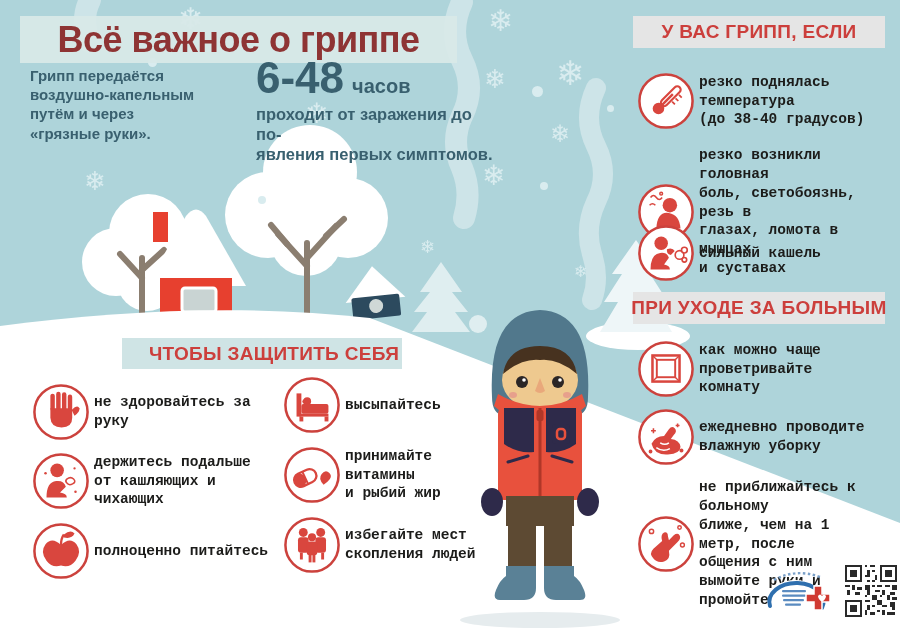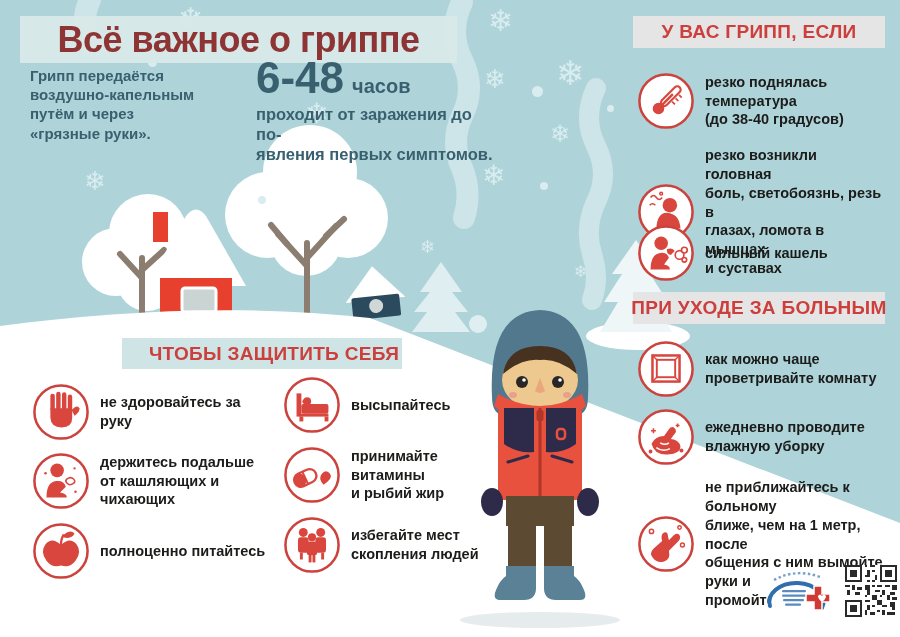--- a/index.html
+++ b/index.html
@@ -18,21 +18,21 @@
   .incub .unit{font-size:20px;font-weight:bold;}
   .incub .txt{margin-top:4px;font-size:16.5px;font-weight:bold;line-height:1.22;}
   .pre{white-space:pre-line;}
   .panel-band{position:absolute;left:633px;width:252px;height:32px;background:#e5e5e5;
               display:flex;align-items:center;justify-content:center;}
   .panel-band span{font-size:19px;font-weight:bold;color:#cc3f3c;letter-spacing:.3px;white-space:nowrap;}
   .protect-band{position:absolute;left:122px;top:338px;width:256px;height:31px;background:#cfe4e5;
                 display:flex;align-items:center;justify-content:center;padding-left:24px;}
   .protect-band span{font-size:19px;font-weight:bold;color:#cc3f3c;letter-spacing:.3px;white-space:nowrap;}
   
-  .item{position:absolute;display:flex;align-items:center;gap:10px;}
+  .item{position:absolute;display:flex;align-items:center;gap:4px;font-family:Liberation Mono, monospace;}
   .item svg{flex:0 0 auto;}
   .item .txt{font-size:14.5px;font-weight:bold;color:#1c1c1a;line-height:1.3;}
   .w180 .txt{width:181px;}
   .w175 .txt{width:175px;}
   .w158 .txt{width:158px;}
   
   .sf{position:absolute;color:#d9ecef;line-height:1;user-select:none;}
   .dot{position:absolute;border-radius:50%;background:#d9ecef;}
   .char{position:absolute;left:440px;top:302px;}
   .footer-logo{position:absolute;left:762px;top:566px;}

